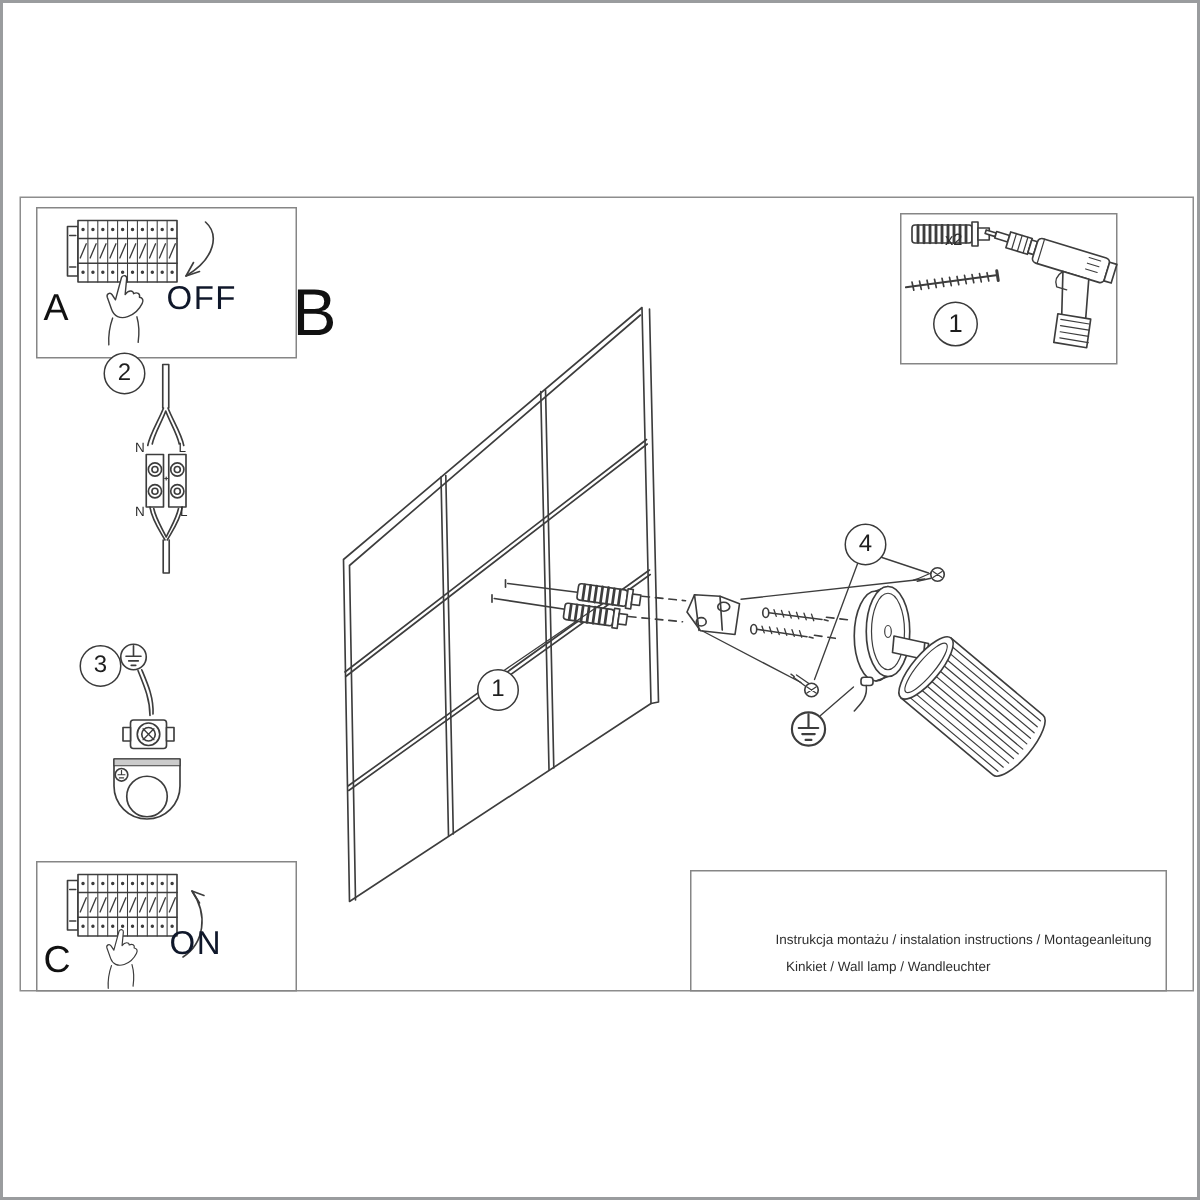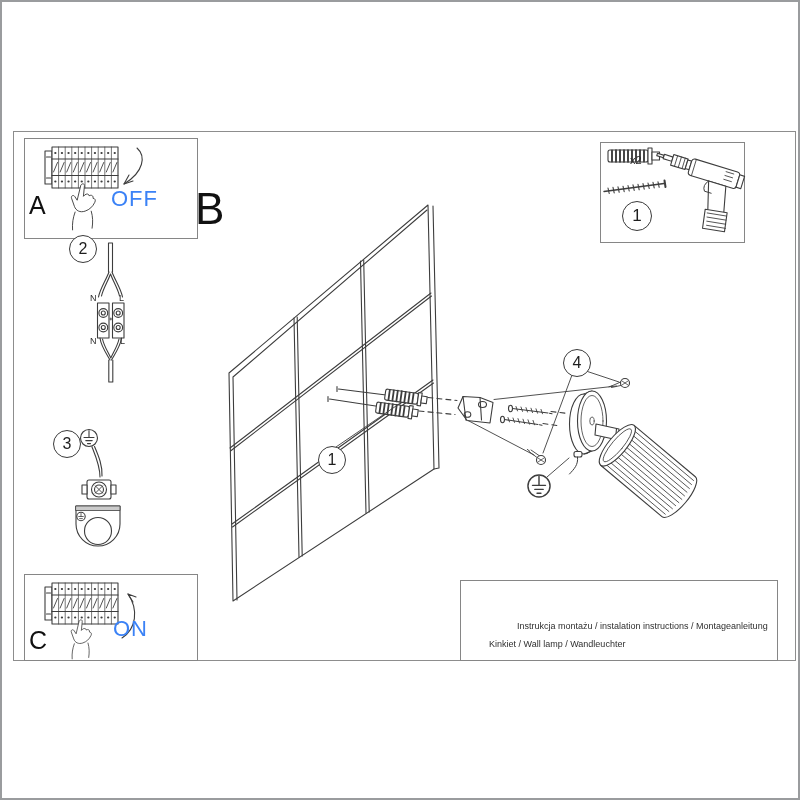--- a/index.html
+++ b/index.html
@@ -8,21 +8,21 @@
   .abs{position:absolute;}
   .canvas-border{inset:0;border:2px solid #9a9c9e;pointer-events:none;}
   .sheet-frame{left:13px;top:131px;width:781px;height:528px;border:1px solid #8d8d8d;}
   .box{border:1px solid #868686;background:transparent;}
   .box-a{left:24px;top:138px;width:172px;height:99px;}
   .box-c{left:24px;top:574px;width:172px;height:85px;}
   .box-kit{left:600px;top:142px;width:143px;height:99px;}
   .box-title{left:460px;top:580px;width:316px;height:79px;}
   .big-letter{font-size:44px;line-height:1;color:#111;}
   .corner-letter{font-size:25px;line-height:1;color:#111;}
-  .state-label{font-size:22px;line-height:1;color:#3b82f6;letter-spacing:1px;}
+  .state-label{font-size:22px;line-height:1;color:#0f172a;letter-spacing:1px;}
   .badge{border:1.4px solid #3a3a3a;border-radius:50%;background:#fff;
          display:flex;align-items:center;justify-content:center;
          font-size:16px;color:#1e1e1e;}
   .badge-26{width:26px;height:26px;}
   .badge-28{width:28px;height:28px;font-size:17px;}
   .wire-label{font-size:9px;line-height:1;color:#2c2c2c;}
   .x2-label{font-size:11px;line-height:1;color:#2c2c2c;}
   .footer-line{font-size:9px;line-height:1;color:#2f2f2f;white-space:nowrap;}
   svg.art{left:0;top:0;width:800px;height:800px;
           stroke:#3d3d3d;fill:none;stroke-width:1.1;stroke-linecap:round;stroke-linejoin:round;}
@@ -259,15 +259,15 @@
   <div class="abs badge badge-28" style="left:622px;top:201px;">1</div>
 
   <div class="abs wire-label" style="left:90px;top:294px;">N</div>
   <div class="abs wire-label" style="left:119px;top:294px;">L</div>
   <div class="abs wire-label" style="left:90px;top:337px;">N</div>
   <div class="abs wire-label" style="left:120px;top:337px;">L</div>
 
   <div class="abs x2-label" style="left:630px;top:155px;">x2</div>
 
   <div class="abs footer-line" style="left:517px;top:622px;">Instrukcja montażu / instalation instructions / Montageanleitung</div>
-  <div class="abs footer-line" style="left:489px;top:640px;">Kinkiet / Wall lamp / Wandleuchter</div>
+  <div class="abs footer-line" style="left:524px;top:640px;">Kinkiet / Wall lamp / Wandleuchter</div>
 
 </div>
 
 </body></html>

